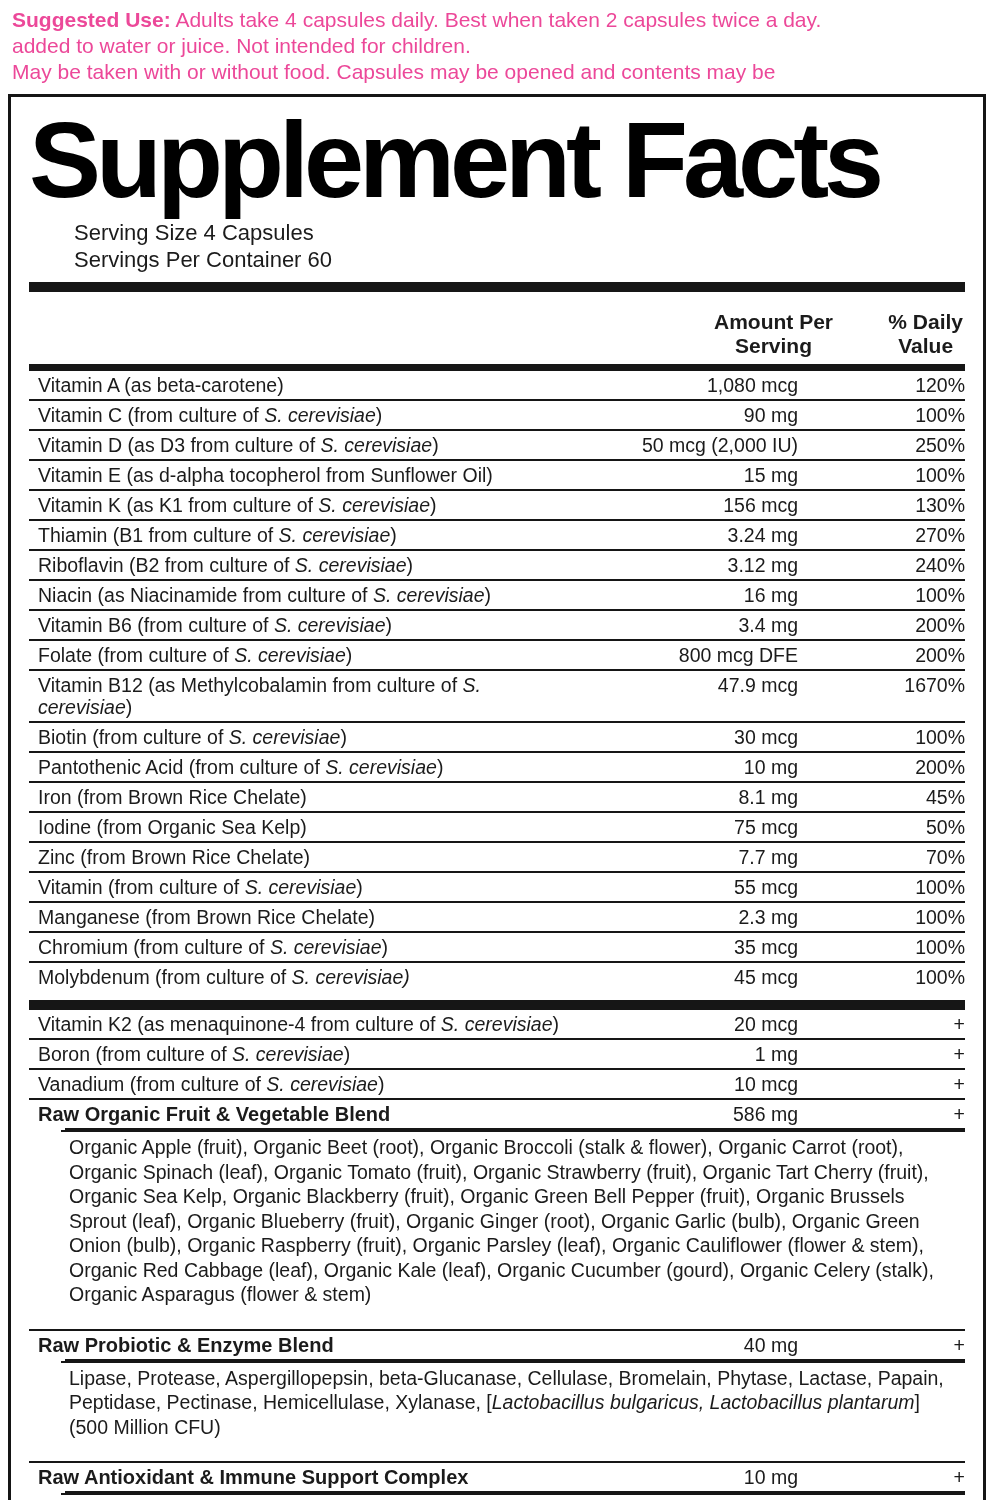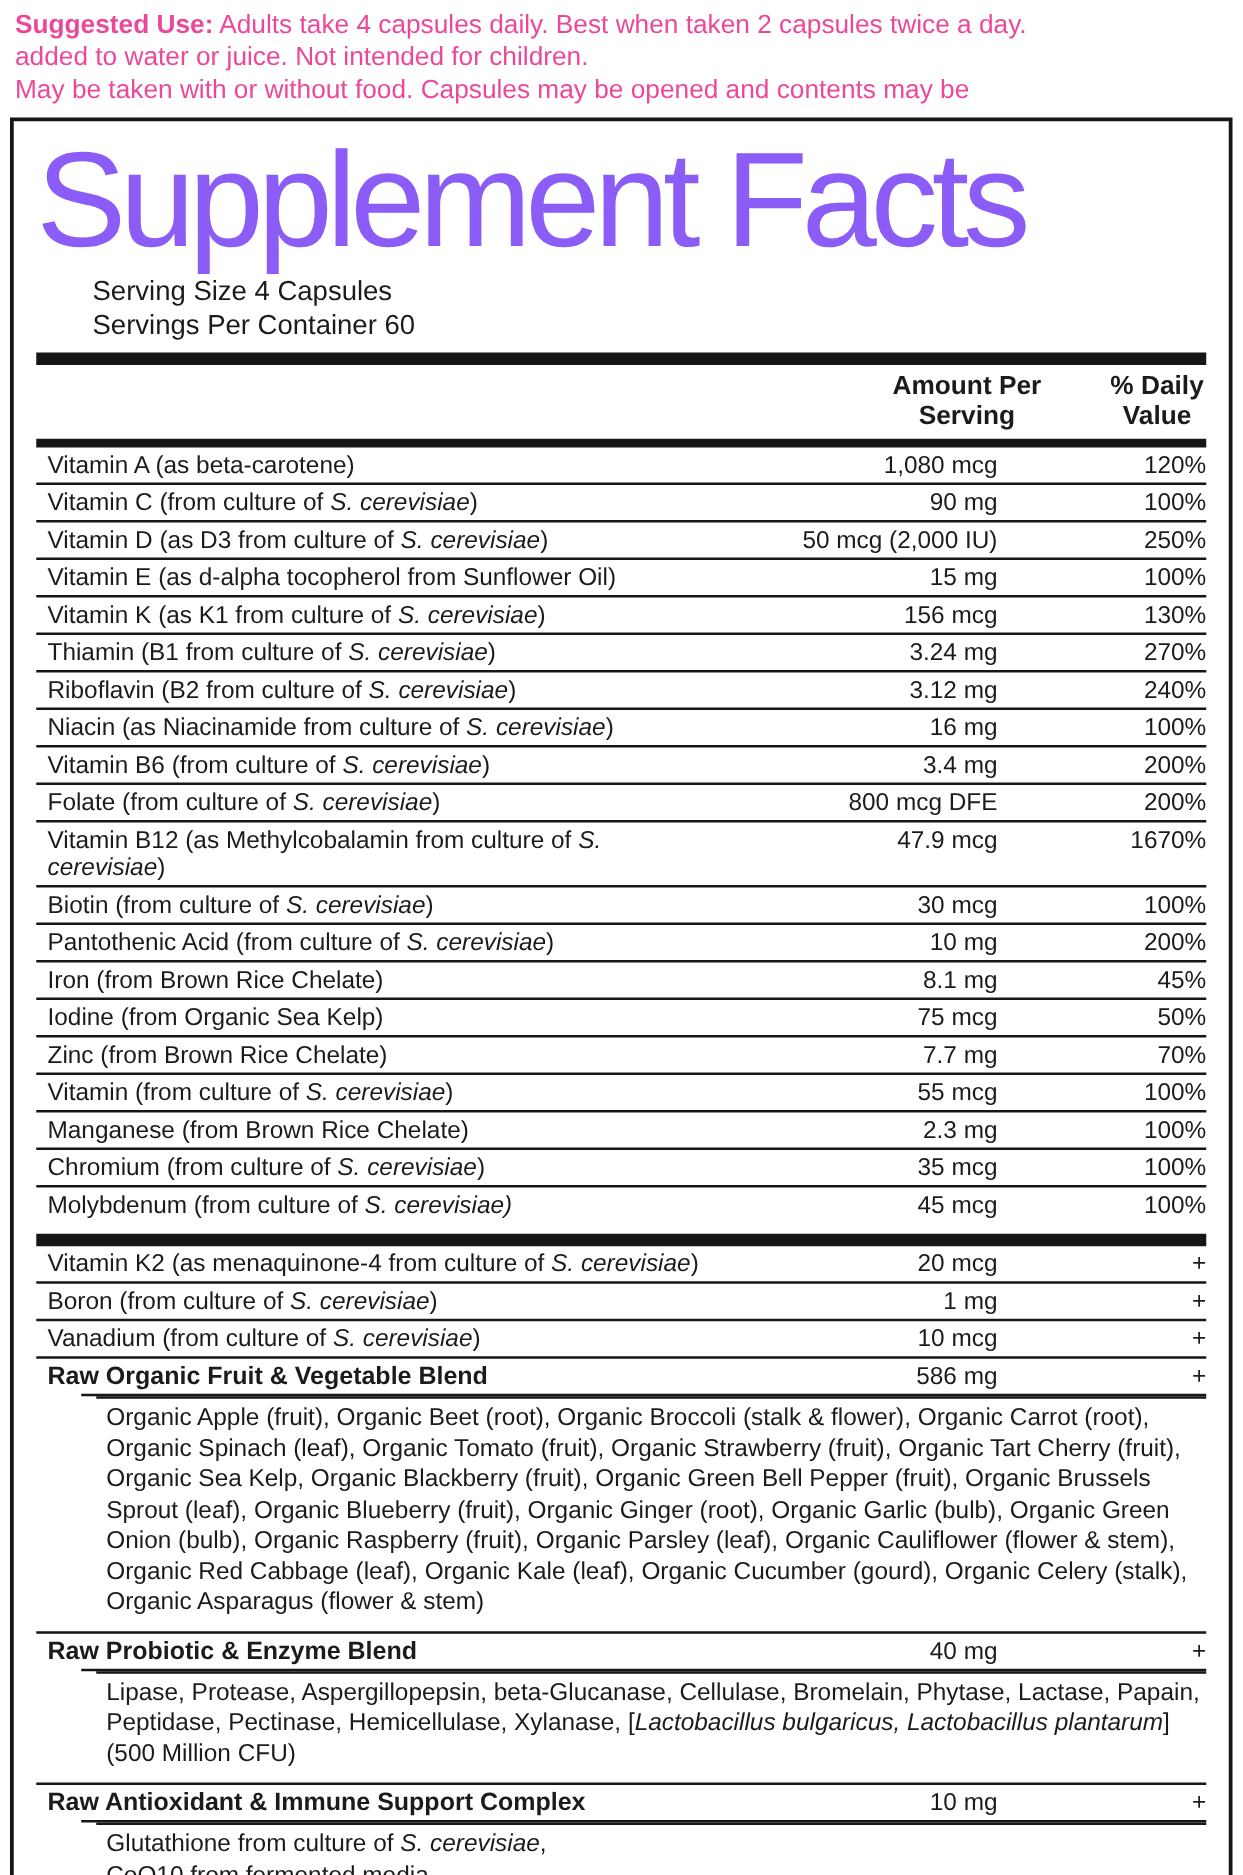--- a/index.html
+++ b/index.html
@@ -6,48 +6,48 @@
   body{color:#1b1b1b;font-family:"Liberation Sans",sans-serif;-webkit-font-smoothing:antialiased;}
   .page{width:994px;background:#fff;}
 
   
   .suggested{padding:7px 12px 5px 12px;font-size:21px;line-height:26px;color:#ec4899;}
   .suggested .label{font-weight:bold;}
 
   
   .panel{margin:4px 8px 6px 8px;border:3px solid #151515;padding:0 18px 9px 18px;}
 
-  .title{font-size:108px;font-weight:normal;letter-spacing:-5px;line-height:1.02;margin:8px 0 4px 0;color:#8b5cf6;white-space:nowrap;}
+  .title{font-size:108px;font-weight:bold;letter-spacing:-5px;line-height:1.02;margin:8px 0 4px 0;color:#000000;white-space:nowrap;}
 
   .serving{font-size:22px;line-height:27px;margin-left:45px;}
 
   .bar{background:#161616;}
   .bar.b10{height:10px;margin-top:9px;}
   .bar.b7{height:7px;}
   .bar.b12{height:12px;margin-top:2px;}
 
   
-  .cols{display:flex;align-items:center;padding:5px 0 6px 0;}
+  .cols{display:flex;align-items:center;padding:5px 0 6px 0;margin-top:13px;}
   .cols .spacer{flex:1;}
   .colhead{font-weight:bold;font-size:21px;line-height:24px;}
   .colhead .inner{display:inline-block;text-align:center;}
   .amt-col{width:200px;text-align:right;padding-right:2px;}
   .dv-col{width:128px;text-align:right;padding-right:2px;}
 
   
   .row{display:flex;align-items:baseline;padding:3px 0 3px 0;font-size:19.5px;line-height:22px;gap:39px;}
   .row .name{flex:1;padding-left:9px;}
   .row .amt{width:200px;text-align:right;white-space:nowrap;}
   .row .dv{width:128px;text-align:right;white-space:nowrap;}
   .row.bold .name{font-weight:bold;font-size:20px;}
 
   .sep{border-top:2px solid #161616;}
   .sep.indent{margin-left:36px;}
 
-  .desc{margin-left:48px;border-top:2px solid #161616;font-size:19.5px;line-height:24.5px;padding:3px 4px 11px 8px;}
+  .desc{margin-left:32px;border-top:2px solid #161616;font-size:19.5px;line-height:24.5px;padding:3px 4px 22px 8px;}
   .it{font-style:italic;}
 
   .footnote{font-size:20px;line-height:24px;padding:7px 0 3px 4px;}
 </style>
 </head>
 <body>
 
 <div class="page">
 
   <div class="suggested">

